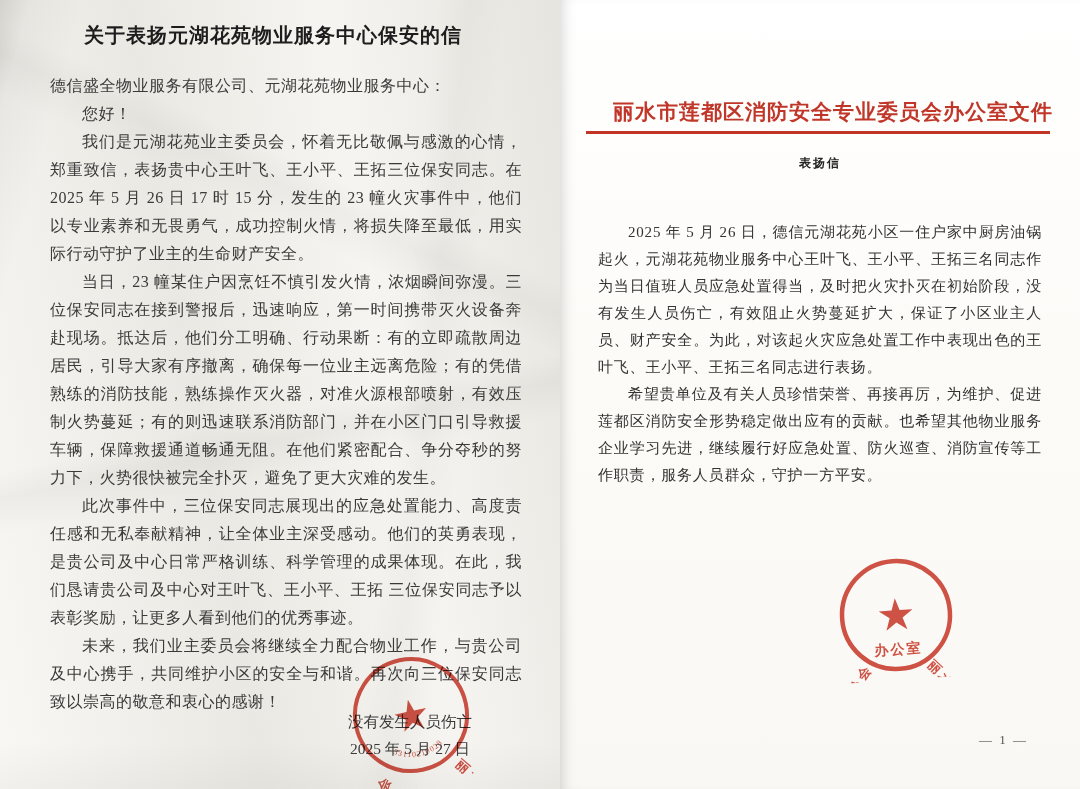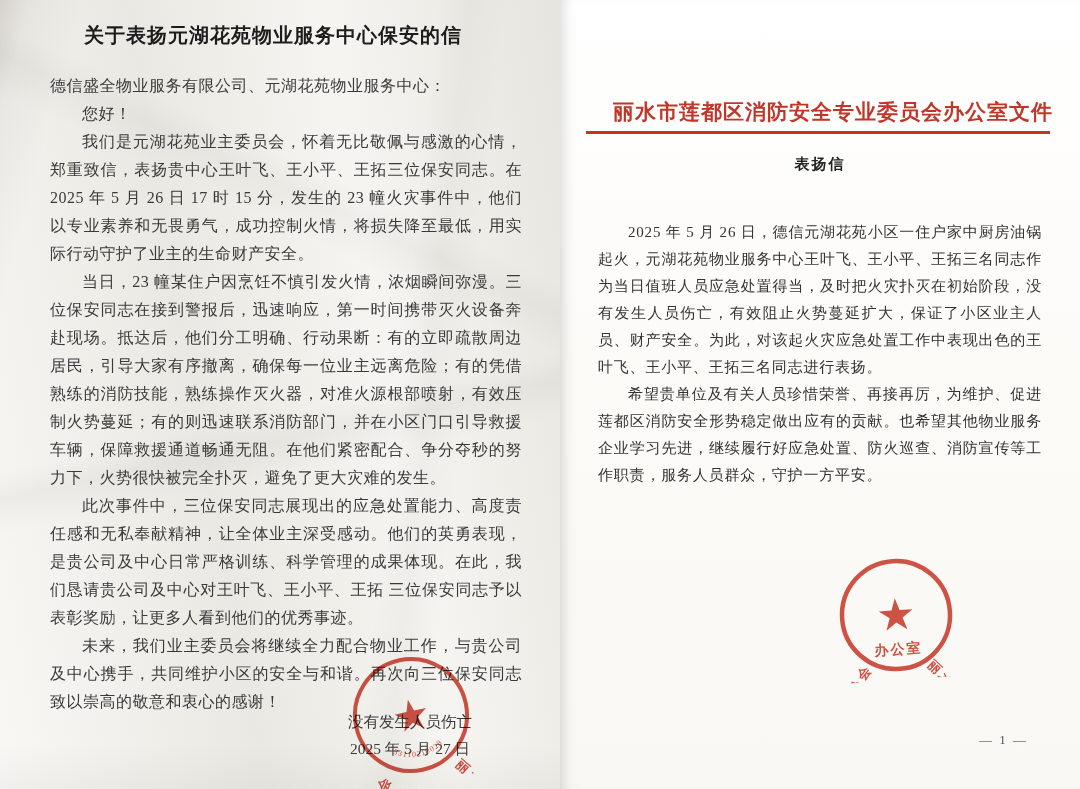--- a/index.html
+++ b/index.html
@@ -44,21 +44,21 @@
     background:linear-gradient(180deg,#ffffff 0%,#fcfbf8 45%,#faf8f4 100%);
     box-shadow:inset 12px 0 16px -12px rgba(0,0,0,.22);
   }
   .rt-header{
     position:absolute;left:25px;top:98px;width:468px;margin:0;
     text-align:right;font-size:21px;font-weight:bold;letter-spacing:1px;white-space:nowrap;
   }
   .rt-rule{position:absolute;left:26px;top:131px;width:464px;height:3px;}
   .rt-title{
     position:absolute;left:0;top:155px;width:520px;margin:0;
-    text-align:center;font-size:15px;font-weight:bold;color:#242424;letter-spacing:2px;
+    text-align:center;font-size:12px;font-weight:bold;color:#242424;letter-spacing:2px;
   }
   .rt-body{
     position:absolute;left:38px;top:219px;width:444px;
     font-size:15px;line-height:27px;letter-spacing:.8px;
     color:#333333;text-align:justify;
   }
   .rt-body p{margin:0;}
   .rt-sign{
     position:absolute;right:26px;top:594px;z-index:1;
     text-align:center;font-size:15px;line-height:30px;color:#333333;white-space:nowrap;

